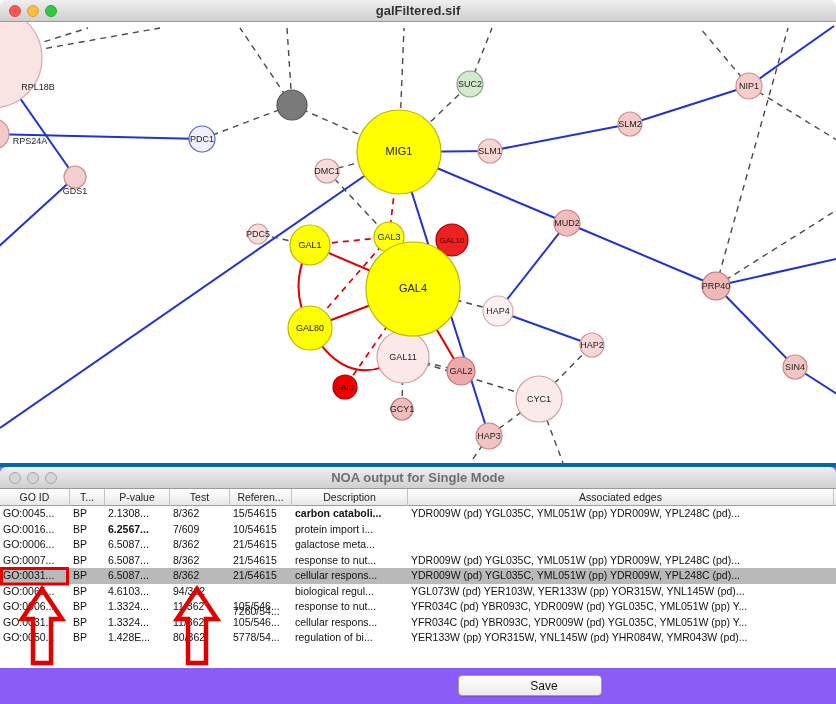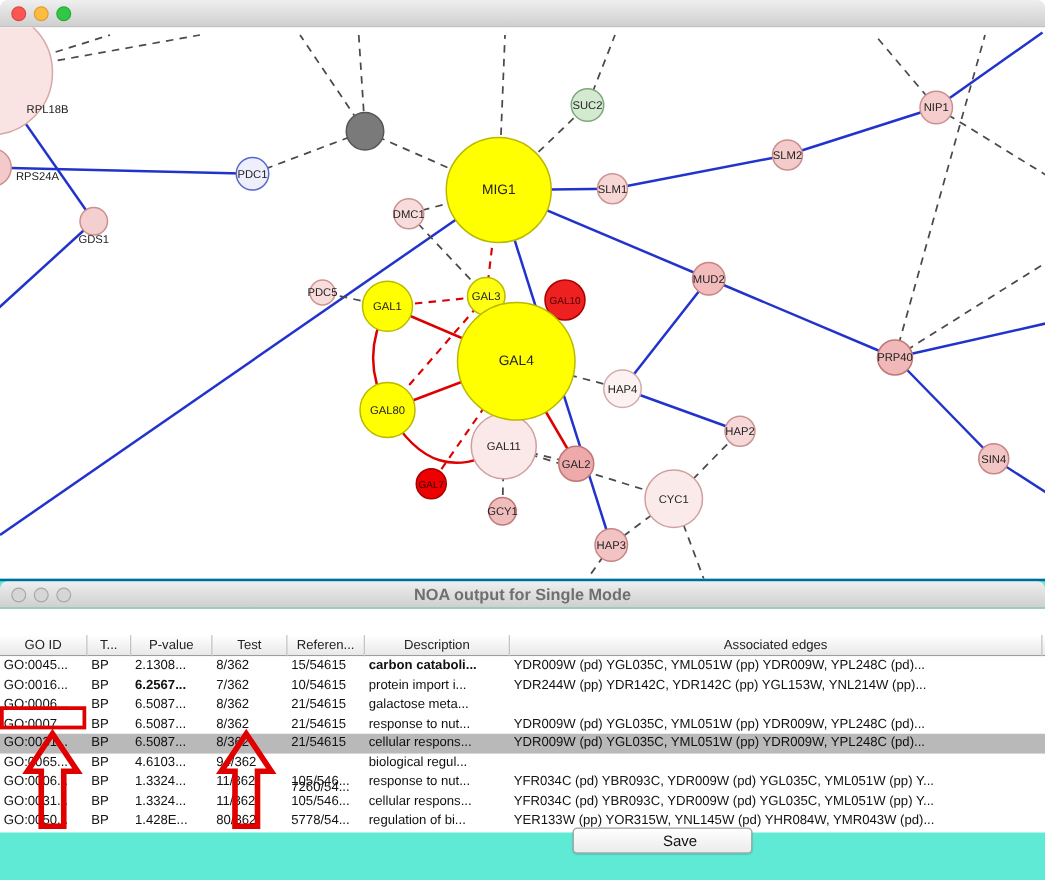--- a/index.html
+++ b/index.html
@@ -1,72 +1,73 @@
 <!DOCTYPE html>
 <html><head>
 <meta charset="utf-8">
 <style>
   html,body{margin:0;padding:0;background:#fff;}
   *{box-sizing:border-box;font-family:"Liberation Sans",sans-serif;}
   .screen{position:relative;width:836px;height:704px;overflow:hidden;background:#fff;}
 
   
   .window-top{position:absolute;left:0;top:0;width:836px;height:463px;background:#fff;}
-  .window-bottom{position:absolute;left:0;top:463px;width:836px;height:241px;background:#5eead4;border-top:2px solid #0369a1;}
+  .window-bottom{position:absolute;left:0;top:463px;width:836px;height:241px;background:#8b5cf6;border-top:4px solid #0369a1;}
 
   .titlebar{position:absolute;left:0;top:0;width:100%;height:22px;
     background:linear-gradient(#efefef,#cfcfcf);border-bottom:1px solid #9a9a9a;
     border-radius:6px 6px 0 0;}
   .title-text{position:absolute;left:0;right:0;top:3px;text-align:center;
     font-size:13px;font-weight:bold;color:#333;}
   .window-bottom .title-text{color:#6f6f6f;}
   .lights{position:absolute;left:9px;top:5px;display:flex;gap:6px;}
   .light{width:12px;height:12px;border-radius:50%;border:1px solid rgba(0,0,0,.25);}
   .light.red{background:#fc5753;border-color:#df4744;}
   .light.yellow{background:#fdbc40;border-color:#de9f34;}
   .light.green{background:#33c748;border-color:#27aa35;}
   .light.gray{background:#d6d6d6;border-color:#a8a8a8;}
 
   .canvas{position:absolute;left:0;top:22px;width:836px;height:441px;background:#ffffff;}
   .canvas svg{display:block;}
 
   
   .noa-table{position:absolute;left:0;top:22px;width:836px;height:179px;background:#fff;overflow:hidden;}
   .thead{display:flex;height:17px;background:linear-gradient(#ffffff,#e8e8e8);
-    border-bottom:1px solid #9d9d9d;margin-top:21px;}
+    border-bottom:1px solid #9d9d9d;}
   .hcell{flex:0 0 auto;height:17px;line-height:16px;font-size:10.5px;color:#222;
     text-align:center;border-right:1px solid #c4c4c4;overflow:hidden;white-space:nowrap;}
   .tbody{}
   .trow{display:flex;height:15.5px;background:#fff;}
   .trow.selected{background:#b9b9b9;}
   .tcell{flex:0 0 auto;height:15.5px;line-height:15.5px;font-size:10.5px;color:#111;
     padding-left:3px;overflow:hidden;white-space:nowrap;}
 
   
   .btn{position:absolute;height:21px;border:1px solid #9f9f9f;border-radius:4px;
     background:linear-gradient(#ffffff,#ebebeb);font-size:12px;color:#111;
     text-align:center;line-height:19px;box-shadow:0 1px 1px rgba(0,0,0,.12);}
-  .btn-save{left:458px;top:197px;width:144px;padding-left:34px;}
+  .btn-save{left:458px;top:208px;width:144px;padding-left:34px;}
   .btn-cancel{left:676px;top:197px;width:124px;}
 
   
   .annotation-layer{position:absolute;left:0;top:0;width:836px;height:241px;pointer-events:none;}
 </style>
 </head>
 <body>
 
 <div class="screen">
 
   <div class="window-top">
     <div class="titlebar">
       <div class="lights">
         <span class="light red"></span>
         <span class="light yellow"></span>
         <span class="light green"></span>
       </div>
+      <div class="title-text">galFiltered.sif</div>
     </div>
     <div class="canvas">
       <svg id="network-svg" width="836" height="441" viewBox="0 0 836 441" xmlns="http://www.w3.org/2000/svg">
           <path d="M-8,36 L75,155" fill="none" stroke="#2233cc" stroke-width="2"></path>
           <path d="M75,155 L-5,228" fill="none" stroke="#2233cc" stroke-width="2"></path>
           <path d="M-6,112 L202,117" fill="none" stroke="#2233cc" stroke-width="2"></path>
           <path d="M399,130 L0,406" fill="none" stroke="#2233cc" stroke-width="2"></path>
           <path d="M399,130 L490,129" fill="none" stroke="#2233cc" stroke-width="2"></path>
           <path d="M490,129 L630,102" fill="none" stroke="#2233cc" stroke-width="2"></path>
           <path d="M630,102 L749,64" fill="none" stroke="#2233cc" stroke-width="2"></path>
@@ -201,24 +202,23 @@
             <div class="tcell" style="width: 65px;">2.1308...</div>
             <div class="tcell" style="width: 60px;">8/362</div>
             <div class="tcell" style="width: 62px;">15/54615</div>
             <div class="tcell" style="width: 116px; font-weight: bold;">carbon cataboli...</div>
             <div class="tcell" style="width: 426px;">YDR009W (pd) YGL035C, YML051W (pp) YDR009W, YPL248C (pd)...</div>
           </div>
           <div class="trow">
             <div class="tcell" style="width: 70px;">GO:0016...</div>
             <div class="tcell" style="width: 35px;">BP</div>
             <div class="tcell" style="width: 65px; font-weight: bold;">6.2567...</div>
-            <div class="tcell" style="width: 60px;">7/362</div>
+            <div class="tcell" style="width: 60px;">7/609</div>
             <div class="tcell" style="width: 62px;">10/54615</div>
             <div class="tcell" style="width: 116px;">protein import i...</div>
-            <div class="tcell" style="width: 426px;">YDR244W (pp) YDR142C, YDR142C (pp) YGL153W, YNL214W (pp)...</div>
           </div>
           <div class="trow">
             <div class="tcell" style="width: 70px;">GO:0006...</div>
             <div class="tcell" style="width: 35px;">BP</div>
             <div class="tcell" style="width: 65px;">6.5087...</div>
             <div class="tcell" style="width: 60px;">8/362</div>
             <div class="tcell" style="width: 62px;">21/54615</div>
             <div class="tcell" style="width: 116px;">galactose meta...</div>
           </div>
           <div class="trow">
@@ -239,20 +239,21 @@
             <div class="tcell" style="width: 116px;">cellular respons...</div>
             <div class="tcell" style="width: 426px;">YDR009W (pd) YGL035C, YML051W (pp) YDR009W, YPL248C (pd)...</div>
           </div>
           <div class="trow">
             <div class="tcell" style="width: 70px;">GO:0065...</div>
             <div class="tcell" style="width: 35px;">BP</div>
             <div class="tcell" style="width: 65px;">4.6103...</div>
             <div class="tcell" style="width: 60px;">94/362</div>
             <div class="tcell" style="width: 62px; margin-top: 20px;">7260/54...</div>
             <div class="tcell" style="width: 116px;">biological regul...</div>
+            <div class="tcell" style="width: 426px;">YGL073W (pd) YER103W, YER133W (pp) YOR315W, YNL145W (pd)...</div>
           </div>
           <div class="trow">
             <div class="tcell" style="width: 70px;">GO:0006...</div>
             <div class="tcell" style="width: 35px;">BP</div>
             <div class="tcell" style="width: 65px;">1.3324...</div>
             <div class="tcell" style="width: 60px;">11/362</div>
             <div class="tcell" style="width: 62px;">105/546...</div>
             <div class="tcell" style="width: 116px;">response to nut...</div>
             <div class="tcell" style="width: 426px;">YFR034C (pd) YBR093C, YDR009W (pd) YGL035C, YML051W (pp) Y...</div>
           </div>

